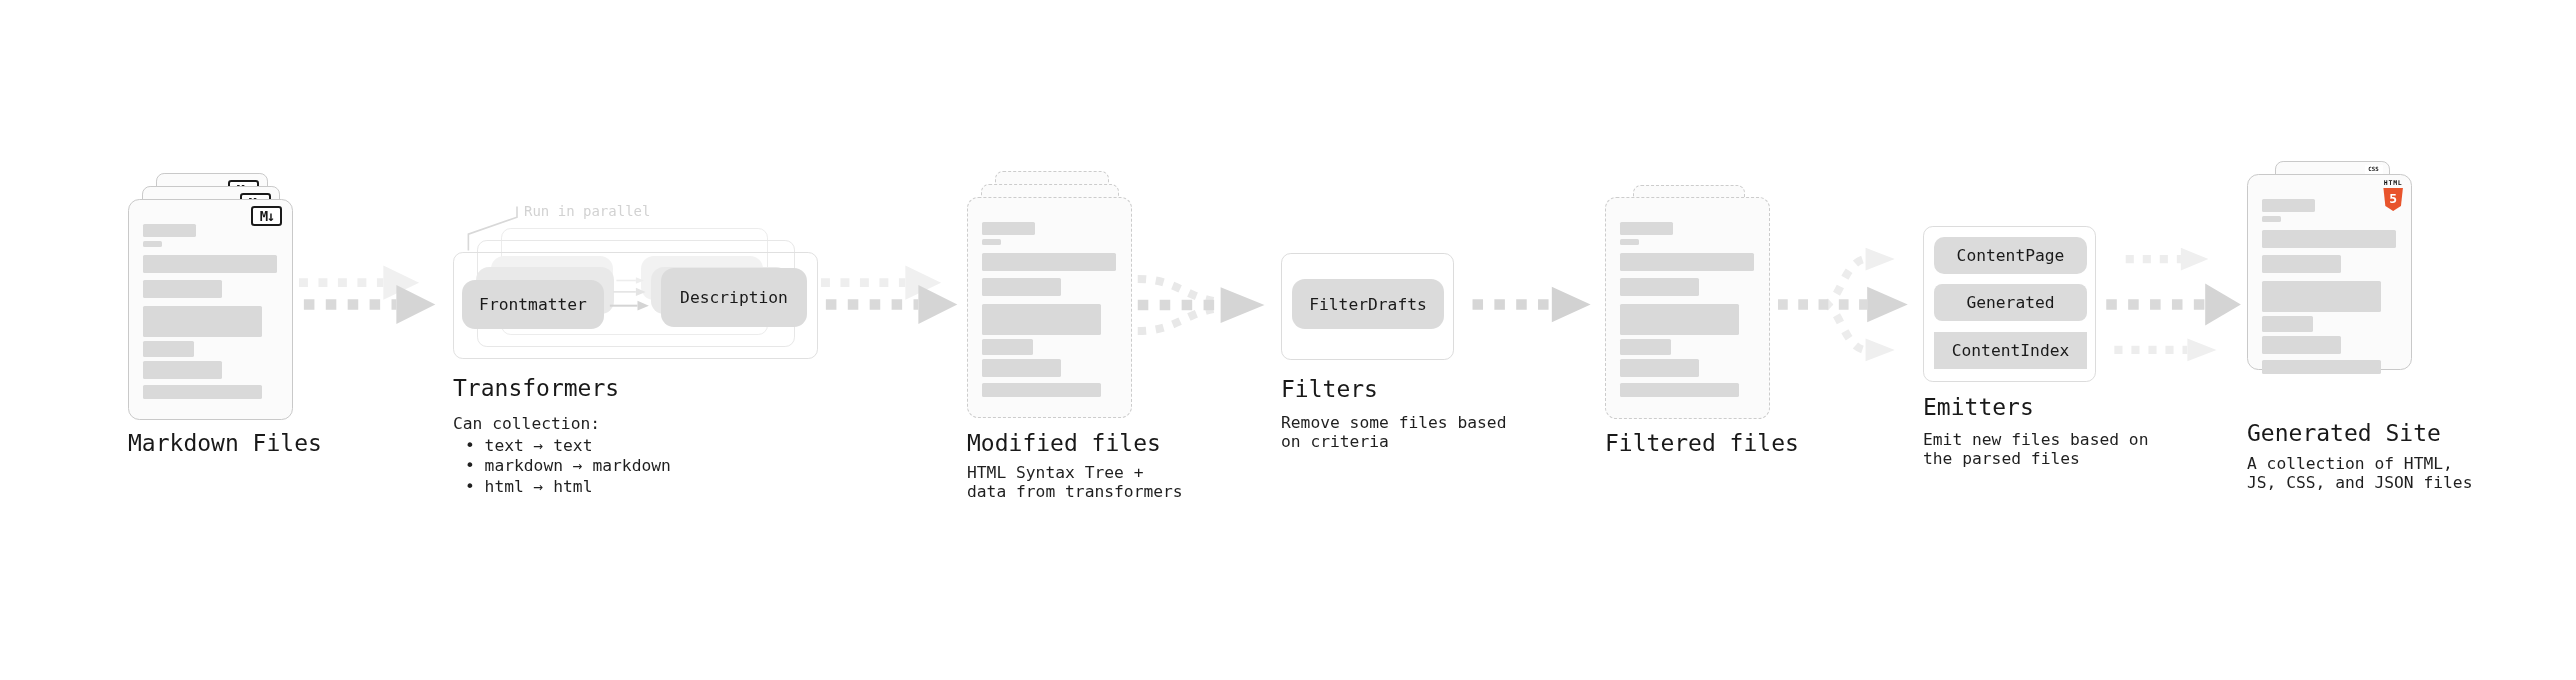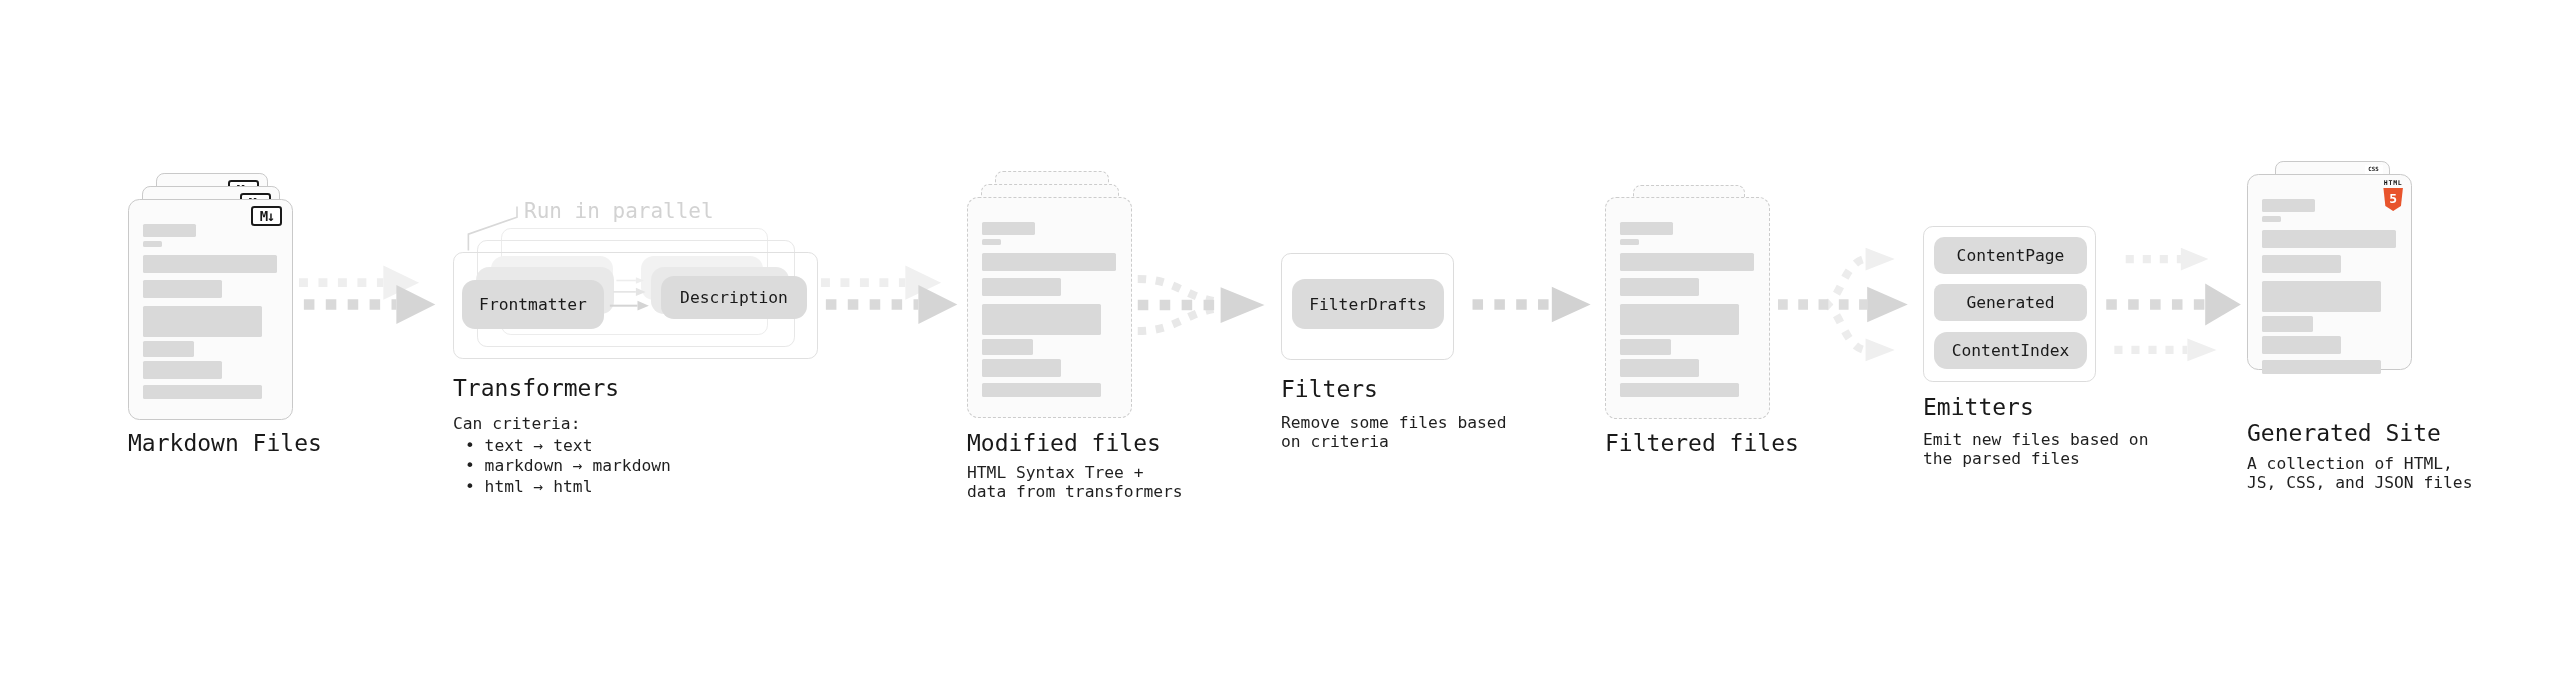--- a/index.html
+++ b/index.html
@@ -32,21 +32,21 @@
 
   
   .node{position:absolute;background:#dbdbdb;border-radius:13px;display:flex;align-items:center;
         justify-content:center;font-size:16.3px;color:#1a1a1a;box-sizing:border-box;white-space:nowrap;}
   .node.g1{background:#e9e9e9}
   .node.g2{background:#f2f2f2}
 
   .stage-label{position:absolute;font-size:23px;line-height:24.4px;color:#191919;white-space:nowrap;}
   .stage-desc{position:absolute;font-size:16.3px;line-height:18.7px;color:#1f1f1f;white-space:nowrap;}
   .bullet-list{position:absolute;font-size:16.3px;line-height:20.3px;color:#1f1f1f;white-space:nowrap;}
-  .annotation{position:absolute;font-size:21px;line-height:18px;color:#d2d2d2;white-space:nowrap;}
+  .annotation{position:absolute;font-size:14px;line-height:18px;color:#d2d2d2;white-space:nowrap;}
 
   .abs{position:absolute;}
 
   
   .css-badge{position:absolute;top:3.3px;right:6.5px;width:18px;height:10.6px;background:#ffffff;
              border-bottom:2.4px solid #2d6cf0;font-size:5.7px;font-weight:bold;line-height:8.1px;
              text-align:center;color:#111111;box-sizing:border-box;}
   .js-badge{position:absolute;top:4.1px;right:9px;width:18px;height:7.3px;background:#ffdf00;}
   .html5-icon{position:absolute;top:4.9px;right:8.1px;width:19.5px;text-align:center;}
   .html5-top{font-size:6.5px;font-weight:bold;letter-spacing:0.8px;color:#111111;line-height:7.3px;}
@@ -96,33 +96,33 @@
     <div class="obox l2" style="left:501px;top:228px;width:267px;height:107px"></div>
     <div class="obox l1" style="left:477px;top:240px;width:318px;height:107px"></div>
     <div class="obox" style="left:453px;top:252px;width:365px;height:107px"></div>
 
     <div class="node g2" style="left:491px;top:256px;width:122px;height:44px"></div>
     <div class="node g1" style="left:476px;top:267px;width:138px;height:47px"></div>
     <div class="node g2" style="left:641px;top:256px;width:122px;height:44px"></div>
     <div class="node g1" style="left:651px;top:267px;width:138px;height:47px"></div>
 
     <div class="node" style="left:462px;top:280px;width:142px;height:49px">Frontmatter</div>
-    <div class="node" style="left:661px;top:276px;width:146px;height:43px">Description</div>
+    <div class="node" style="left:661px;top:268px;width:146px;height:59px">Description</div>
 
     <svg class="abs" style="left:608px;top:274px" width="46" height="39" viewBox="0 0 56 48">
       <line x1="10" y1="8" x2="34" y2="8" stroke="#ededed" stroke-width="2"></line>
       <polygon points="34,4 34,12 44,8" fill="#ededed"></polygon>
       <line x1="6" y1="22" x2="34" y2="22" stroke="#e4e4e4" stroke-width="2"></line>
       <polygon points="34,17 34,27 46,22" fill="#e4e4e4"></polygon>
       <line x1="2" y1="39" x2="36" y2="39" stroke="#d4d4d4" stroke-width="2.5"></line>
       <polygon points="36,33 36,45 50,39" fill="#d4d4d4"></polygon>
     </svg>
 
     <div class="stage-label" style="left:453px;top:376px">Transformers</div>
-    <div class="stage-desc" style="left:453px;top:415px">Can criteria:</div>
+    <div class="stage-desc" style="left:453px;top:415px">Can collection:</div>
     <div class="bullet-list" style="left:465px;top:436px">
       <div>• text → text</div>
       <div>• markdown → markdown</div>
       <div>• html → html</div>
     </div>
   </div>
 
   <svg class="abs" style="left:821px;top:258px" width="142" height="98" viewBox="0 0 175 120">
     <line x1="0" y1="30" x2="104" y2="30" stroke="#eeeeee" stroke-width="11" stroke-dasharray="11 13"></line>
     <polygon points="104,9 104,51 148,30" fill="#f0f0f0"></polygon>
@@ -193,21 +193,21 @@
     <path d="M58,82 C78,82 82,132 108,138" fill="none" stroke="#ececec" stroke-width="10" stroke-dasharray="10 12"></path>
     <polygon points="110,124 110,152 146,138" fill="#efefef"></polygon>
     <line x1="2" y1="82" x2="112" y2="82" stroke="#dcdcdc" stroke-width="13" stroke-dasharray="12 13"></line>
     <polygon points="112,60 112,104 162,82" fill="#d5d5d5"></polygon>
   </svg>
 
   <div>
     <div class="obox white" style="left:1923px;top:226px;width:173px;height:156px"></div>
     <div class="node" style="left:1934px;top:237px;width:153px;height:37px;border-radius:10px">ContentPage</div>
     <div class="node" style="left:1934px;top:284px;width:153px;height:37px;border-radius:8.1px">Generated</div>
-    <div class="node" style="left:1934px;top:332px;width:153px;height:37px;border-radius:13px">ContentIndex</div>
+    <div class="node" style="left:1934px;top:332px;width:153px;height:37px;border-radius:0">ContentIndex</div>
     <div class="stage-label" style="left:1923px;top:395px">Emitters</div>
     <div class="stage-desc" style="left:1923px;top:431px">
       <div>Emit new files based on</div>
       <div>the parsed files</div>
     </div>
   </div>
 
   <svg class="abs" style="left:2106px;top:238px" width="140" height="133" viewBox="0 0 172 164">
     <line x1="24" y1="26" x2="92" y2="26" stroke="#ededed" stroke-width="10" stroke-dasharray="10 11"></line>
     <polygon points="92,12 92,40 126,26" fill="#efefef"></polygon>

